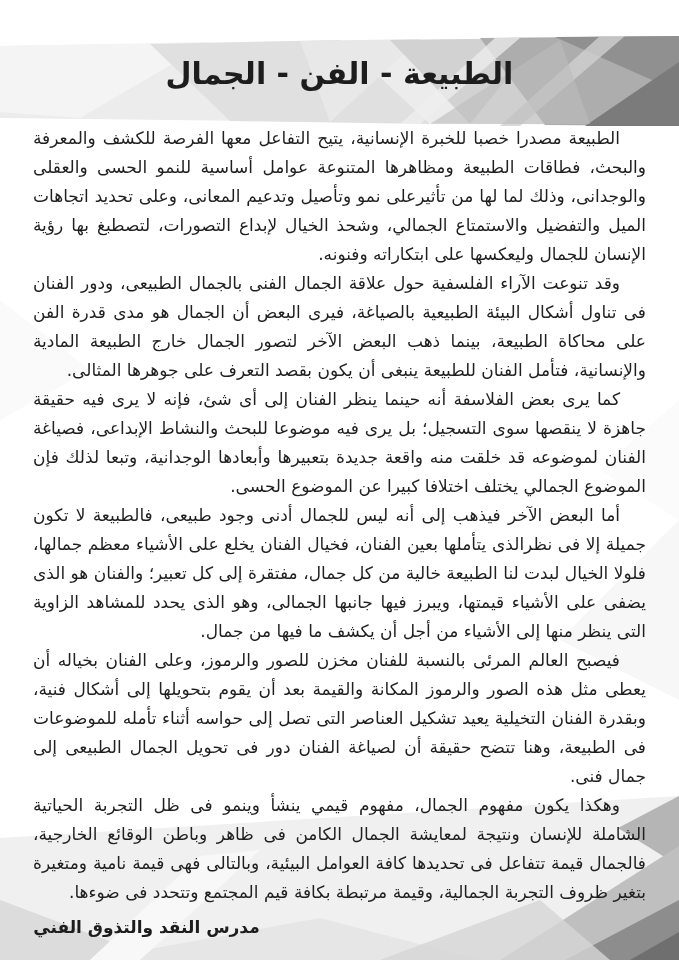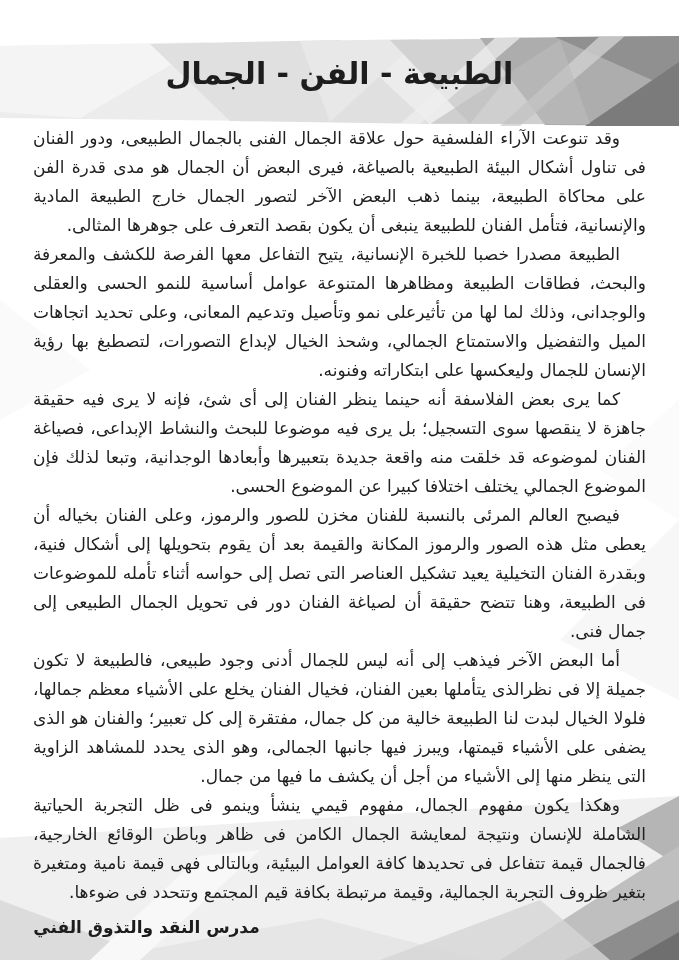--- a/index.html
+++ b/index.html
@@ -89,24 +89,24 @@
   <polygon points="500,960 679,846 679,960" fill="#bfbfbf"></polygon>
   <polygon points="565,960 679,900 679,960" fill="#8d8d8d"></polygon>
   <polygon points="630,960 679,932 679,960" fill="#6f6f6f"></polygon>
   <polygon points="380,960 540,900 610,960" fill="#d6d6d6" opacity="0.8"></polygon>
 </svg>
 
 <div class="page">
   <h1 class="title">الطبيعة - الفن - الجمال</h1>
 
   <div class="content">
+    <p>الطبيعة مصدرا خصبا للخبرة الإنسانية، يتيح التفاعل معها الفرصة للكشف والمعرفة والبحث، فطاقات الطبيعة ومظاهرها المتنوعة عوامل أساسية للنمو الحسى والعقلى والوجدانى، وذلك لما لها من تأثيرعلى نمو وتأصيل وتدعيم المعانى، وعلى تحديد اتجاهات الميل والتفضيل والاستمتاع  الجمالي، وشحذ الخيال لإبداع التصورات، لتصطبغ بها رؤية الإنسان للجمال وليعكسها على ابتكاراته وفنونه.</p>
     <p>وقد تنوعت الآراء الفلسفية حول علاقة الجمال الفنى بالجمال الطبيعى، ودور الفنان فى تناول أشكال البيئة الطبيعية بالصياغة، فيرى البعض أن الجمال هو مدى قدرة الفن على محاكاة الطبيعة، بينما ذهب البعض الآخر لتصور الجمال خارج الطبيعة المادية والإنسانية، فتأمل الفنان للطبيعة ينبغى أن يكون بقصد التعرف على جوهرها المثالى.</p>
-    <p>الطبيعة مصدرا خصبا للخبرة الإنسانية، يتيح التفاعل معها الفرصة للكشف والمعرفة والبحث، فطاقات الطبيعة ومظاهرها المتنوعة عوامل أساسية للنمو الحسى والعقلى والوجدانى، وذلك لما لها من تأثيرعلى نمو وتأصيل وتدعيم المعانى، وعلى تحديد اتجاهات الميل والتفضيل والاستمتاع  الجمالي، وشحذ الخيال لإبداع التصورات، لتصطبغ بها رؤية الإنسان للجمال وليعكسها على ابتكاراته وفنونه.</p>
     <p>كما يرى بعض الفلاسفة أنه حينما ينظر الفنان إلى أى شئ، فإنه لا يرى فيه حقيقة جاهزة لا ينقصها سوى التسجيل؛ بل يرى فيه موضوعا للبحث والنشاط الإبداعى، فصياغة الفنان لموضوعه قد خلقت منه واقعة جديدة بتعبيرها وأبعادها الوجدانية، وتبعا لذلك فإن الموضوع الجمالي يختلف اختلافا كبيرا عن الموضوع الحسى.</p>
+    <p>أما البعض الآخر فيذهب إلى أنه ليس للجمال أدنى وجود طبيعى، فالطبيعة لا تكون جميلة إلا فى نظرالذى يتأملها بعين الفنان، فخيال الفنان يخلع على الأشياء معظم جمالها، فلولا الخيال لبدت لنا الطبيعة خالية من كل جمال، مفتقرة إلى كل تعبير؛ والفنان هو الذى يضفى على الأشياء قيمتها، ويبرز فيها جانبها الجمالى، وهو الذى يحدد للمشاهد الزاوية التى ينظر منها إلى الأشياء من أجل أن يكشف ما فيها من جمال.</p>
     <p>فيصبح العالم المرئى بالنسبة للفنان مخزن للصور والرموز، وعلى الفنان  بخياله أن يعطى مثل هذه الصور والرموز المكانة والقيمة بعد أن يقوم بتحويلها إلى أشكال فنية، وبقدرة الفنان التخيلية يعيد تشكيل العناصر التى تصل إلى حواسه أثناء تأمله للموضوعات فى الطبيعة، وهنا تتضح حقيقة أن لصياغة الفنان دور فى تحويل الجمال الطبيعى إلى جمال فنى.</p>
-    <p>أما البعض الآخر فيذهب إلى أنه ليس للجمال أدنى وجود طبيعى، فالطبيعة لا تكون جميلة إلا فى نظرالذى يتأملها بعين الفنان، فخيال الفنان يخلع على الأشياء معظم جمالها، فلولا الخيال لبدت لنا الطبيعة خالية من كل جمال، مفتقرة إلى كل تعبير؛ والفنان هو الذى يضفى على الأشياء قيمتها، ويبرز فيها جانبها الجمالى، وهو الذى يحدد للمشاهد الزاوية التى ينظر منها إلى الأشياء من أجل أن يكشف ما فيها من جمال.</p>
     <p>وهكذا يكون مفهوم الجمال، مفهوم قيمي ينشأ وينمو فى ظل التجربة الحياتية الشاملة للإنسان ونتيجة لمعايشة الجمال الكامن فى ظاهر وباطن الوقائع الخارجية، فالجمال قيمة تتفاعل فى تحديدها كافة العوامل البيئية، وبالتالى فهى قيمة نامية ومتغيرة بتغير ظروف التجربة الجمالية، وقيمة مرتبطة بكافة قيم المجتمع وتتحدد فى ضوءها.</p>
   </div>
 
   <div class="signature">
     <div>مدرس النقد والتذوق الفني</div>
   </div>
 </div>
 
 </body></html>

